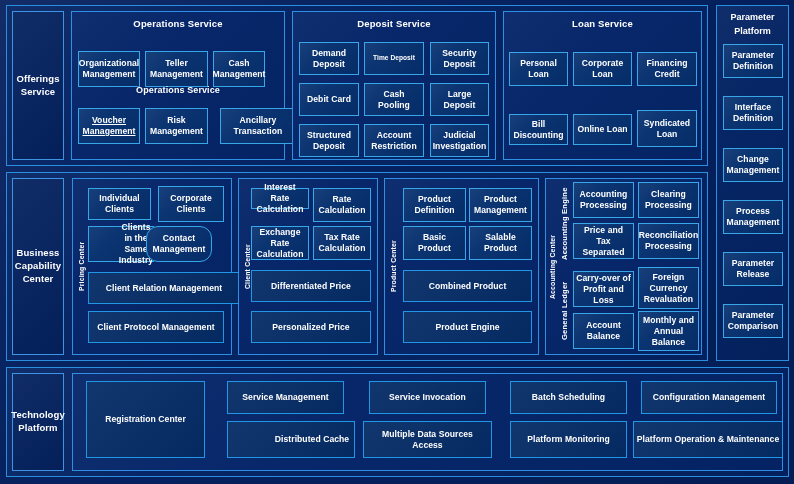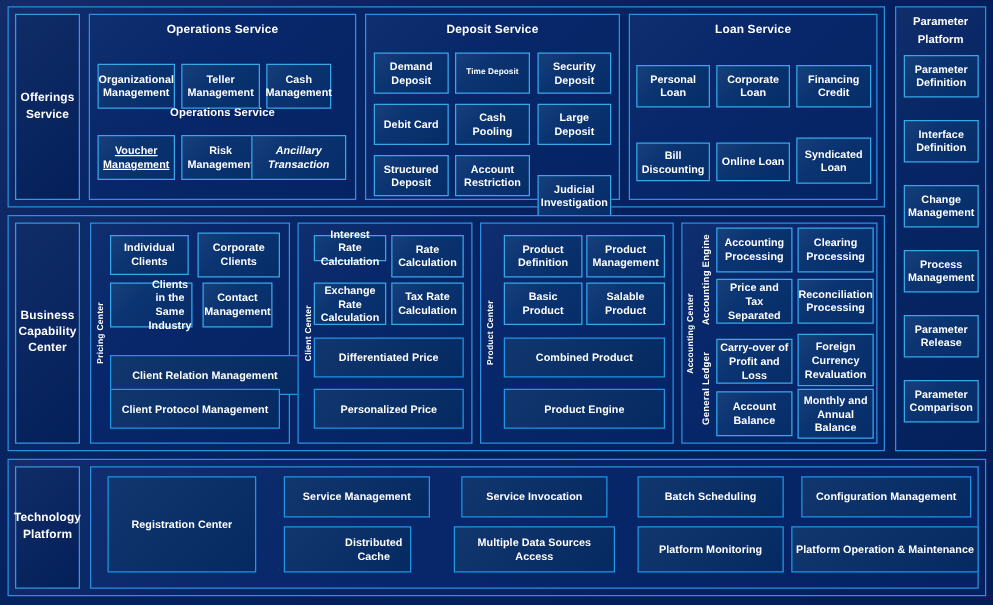--- a/index.html
+++ b/index.html
@@ -95,34 +95,34 @@
 
   <div class="abs group" style="left:71px;top:11px;width:214px;height:149px;">
     <div class="group-title">Operations Service</div>
   </div>
   <div class="abs cell" style="left:78px;top:51px;width:62px;height:36px;">Organizational Management</div>
   <div class="abs cell" style="left:145px;top:51px;width:63px;height:36px;">Teller Management</div>
   <div class="abs cell" style="left:213px;top:51px;width:52px;height:36px;">Cash Management</div>
   <div class="group-title-dup" style="left:118px;top:85px;width:120px;">Operations Service</div>
   <div class="abs cell" style="left:78px;top:108px;width:62px;height:36px;text-decoration:underline;">Voucher Management</div>
   <div class="abs cell" style="left:145px;top:108px;width:63px;height:36px;">Risk Management</div>
-  <div class="abs cell" style="left:201px;top:108px;width:76px;height:36px;font-style:italic;">Ancillary Transaction</div>
+  <div class="abs cell" style="left:220px;top:108px;width:76px;height:36px;">Ancillary Transaction</div>
 
   <div class="abs group" style="left:292px;top:11px;width:204px;height:149px;">
     <div class="group-title">Deposit Service</div>
   </div>
   <div class="abs cell" style="left:299px;top:42px;width:60px;height:33px;">Demand Deposit</div>
   <div class="abs cell small" style="left:364px;top:42px;width:60px;height:33px;">Time Deposit</div>
   <div class="abs cell" style="left:430px;top:42px;width:59px;height:33px;">Security Deposit</div>
   <div class="abs cell" style="left:299px;top:83px;width:60px;height:33px;">Debit Card</div>
   <div class="abs cell" style="left:364px;top:83px;width:60px;height:33px;">Cash Pooling</div>
   <div class="abs cell" style="left:430px;top:83px;width:59px;height:33px;">Large Deposit</div>
   <div class="abs cell" style="left:299px;top:124px;width:60px;height:33px;">Structured Deposit</div>
   <div class="abs cell" style="left:364px;top:124px;width:60px;height:33px;">Account Restriction</div>
-  <div class="abs cell" style="left:430px;top:124px;width:59px;height:33px;margin-top:16px;">Judicial Investigation</div>
+  <div class="abs cell" style="left:430px;top:124px;width:59px;height:33px;">Judicial Investigation</div>
 
   <div class="abs group" style="left:503px;top:11px;width:199px;height:149px;">
     <div class="group-title">Loan Service</div>
   </div>
   <div class="abs cell" style="left:509px;top:52px;width:59px;height:34px;">Personal Loan</div>
   <div class="abs cell" style="left:573px;top:52px;width:59px;height:34px;">Corporate Loan</div>
   <div class="abs cell" style="left:637px;top:52px;width:60px;height:34px;">Financing Credit</div>
   <div class="abs cell" style="left:509px;top:114px;width:59px;height:31px;">Bill Discounting</div>
   <div class="abs cell" style="left:573px;top:114px;width:59px;height:31px;">Online Loan</div>
   <div class="abs cell" style="left:637px;top:110px;width:60px;height:37px;">Syndicated Loan</div>
@@ -148,22 +148,22 @@
       <span>Center</span>
     </div>
   </div>
 
   <div class="abs group" style="left:72px;top:178px;width:160px;height:177px;">
     <div class="vlabel" style="left:2px;top:0;bottom:0;width:12px;">Pricing Center</div>
   </div>
   <div class="abs cell" style="left:88px;top:188px;width:63px;height:32px;">Individual Clients</div>
   <div class="abs cell" style="left:158px;top:186px;width:66px;height:36px;">Corporate Clients</div>
   <div class="abs cell" style="left:88px;top:226px;width:66px;height:36px;padding-left:32px;">Clients in the Same Industry</div>
-  <div class="abs cell" style="left:162px;top:226px;width:56px;height:36px;">Contact Management</div>
-  <div class="abs cell plain" style="left:88px;top:284px;width:152px;height:32px;">Client Relation Management</div>
+  <div class="abs cell" style="left:146px;top:226px;width:66px;height:36px;border-radius:12px;">Contact Management</div>
+  <div class="abs cell plain" style="left:88px;top:272px;width:152px;height:32px;">Client Relation Management</div>
   <div class="abs cell plain" style="left:88px;top:311px;width:136px;height:32px;">Client Protocol Management</div>
 
   <div class="abs group" style="left:238px;top:178px;width:140px;height:177px;">
     <div class="vlabel" style="left:2px;top:0;bottom:0;width:12px;">Client Center</div>
   </div>
   <div class="abs cell" style="left:251px;top:188px;width:58px;height:21px;">Interest Rate Calculation</div>
   <div class="abs cell" style="left:313px;top:188px;width:58px;height:34px;">Rate Calculation</div>
   <div class="abs cell" style="left:251px;top:226px;width:58px;height:34px;">Exchange Rate Calculation</div>
   <div class="abs cell" style="left:313px;top:226px;width:58px;height:34px;">Tax Rate Calculation</div>
   <div class="abs cell plain" style="left:251px;top:270px;width:120px;height:32px;">Differentiated Price</div>
@@ -199,21 +199,21 @@
     <div>
       <span>Technology</span><br>
       <span>Platform</span>
     </div>
   </div>
 
   <div class="abs group" style="left:72px;top:373px;width:711px;height:98px;"></div>
 
   <div class="abs cell plain" style="left:86px;top:381px;width:119px;height:77px;">Registration Center</div>
   <div class="abs cell plain" style="left:227px;top:381px;width:117px;height:33px;">Service Management</div>
-  <div class="abs cell plain" style="left:227px;top:421px;width:102px;height:37px;padding-left:44px;">Distributed Cache</div>
+  <div class="abs cell plain" style="left:227px;top:421px;width:128px;height:37px;padding-left:44px;">Distributed Cache</div>
   <div class="abs cell plain" style="left:369px;top:381px;width:117px;height:33px;">Service Invocation</div>
   <div class="abs cell plain" style="left:363px;top:421px;width:129px;height:37px;">Multiple Data Sources Access</div>
   <div class="abs cell plain" style="left:510px;top:381px;width:117px;height:33px;">Batch Scheduling</div>
   <div class="abs cell plain" style="left:510px;top:421px;width:117px;height:37px;">Platform Monitoring</div>
   <div class="abs cell plain" style="left:641px;top:381px;width:136px;height:33px;">Configuration Management</div>
   <div class="abs cell plain" style="left:633px;top:421px;width:150px;height:37px;">Platform Operation &amp; Maintenance</div>
 
 </div>
 
 </body></html>

